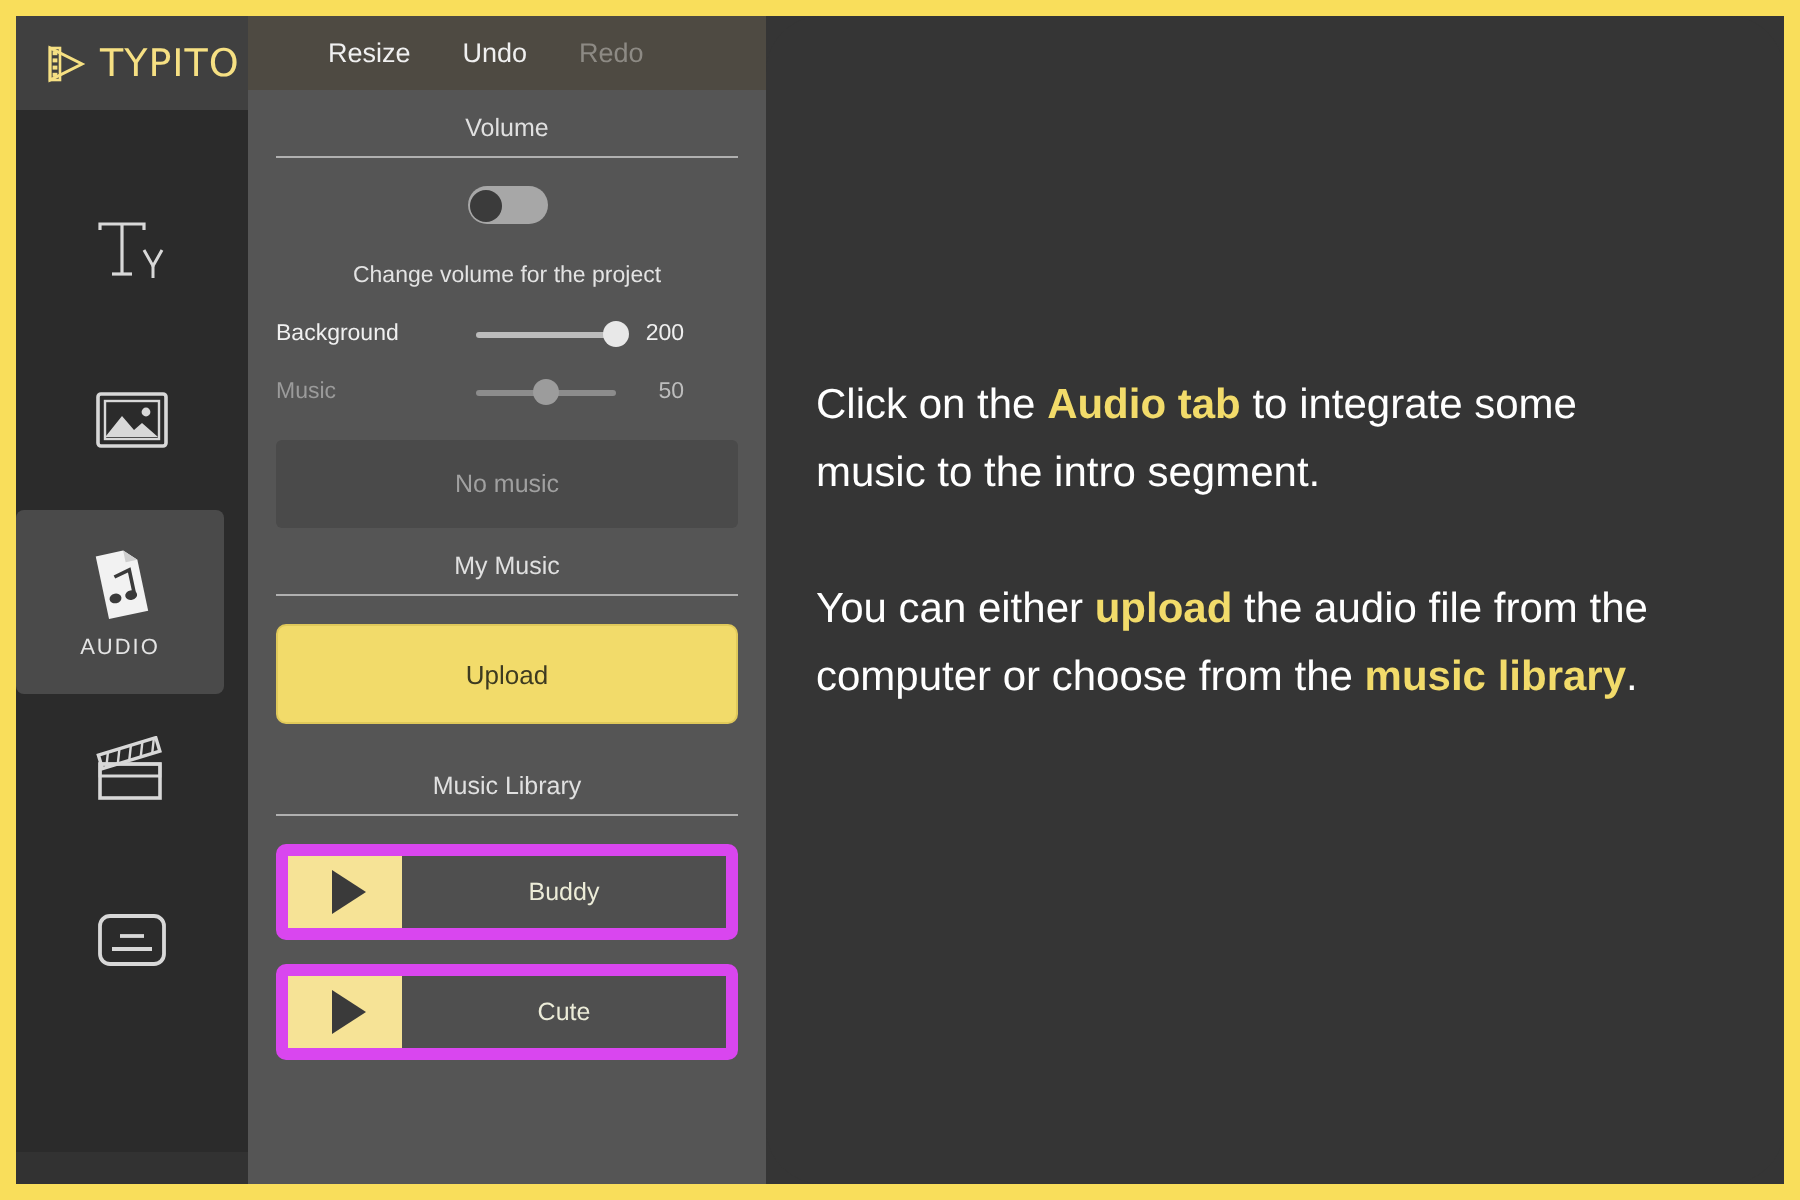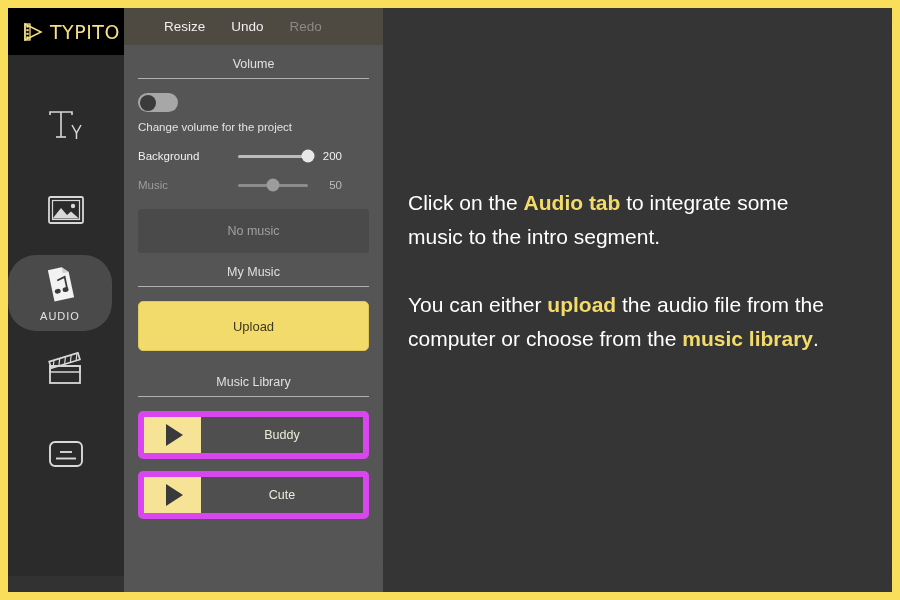--- a/index.html
+++ b/index.html
@@ -27,21 +27,21 @@
     background: #2b2b2b;
     position: relative;
     display: flex;
     flex-direction: column;
     align-items: center;
     z-index: 3;
   }
   .brand {
     height: 47px;
     width: 100%;
-    background: #000000;
+    background: #404040;
     display: flex;
     align-items: center;
     padding-left: 14px;
     gap: 6px;
   }
   .brand-word {
     color: #F6E083;
     font-size: 19px;
     letter-spacing: 0.5px;
     font-family: "DejaVu Sans", sans-serif;
@@ -63,22 +63,22 @@
     justify-content: center;
     gap: 6px;
     position: relative;
   }
   .rail-item.active {
     background: #4a4a4a;
     border-top-right-radius: 20px;
     border-bottom-right-radius: 20px;
     width: 104px;
     margin-right: 12px;
-    border-radius: 28px;
-    height: 76px;
+    border-radius: 4px;
+    height: 92px;
   }
   .rail-item.active::before,
   .rail-item.active::after {
     content: "";
     position: absolute;
     left: 0; width: 12px; height: 12px;
     background: transparent;
   }
   .rail-label {
     color: #e4e4e4;
@@ -133,21 +133,22 @@
   .rule {
     height: 1px;
     background: #cfcfcf;
     opacity: .75;
     margin-bottom: 14px;
   }
 
   .toggle-row {
     display: flex;
     flex-direction: column;
-    gap: 9px;
+    align-items: center;
+    gap: 20px;
     margin-top: 8px;
   }
   .switch {
     width: 40px; height: 19px;
     border-radius: 10px;
     background: #a7a7a7;
     position: relative;
     cursor: pointer;
   }
   .switch .knob {

